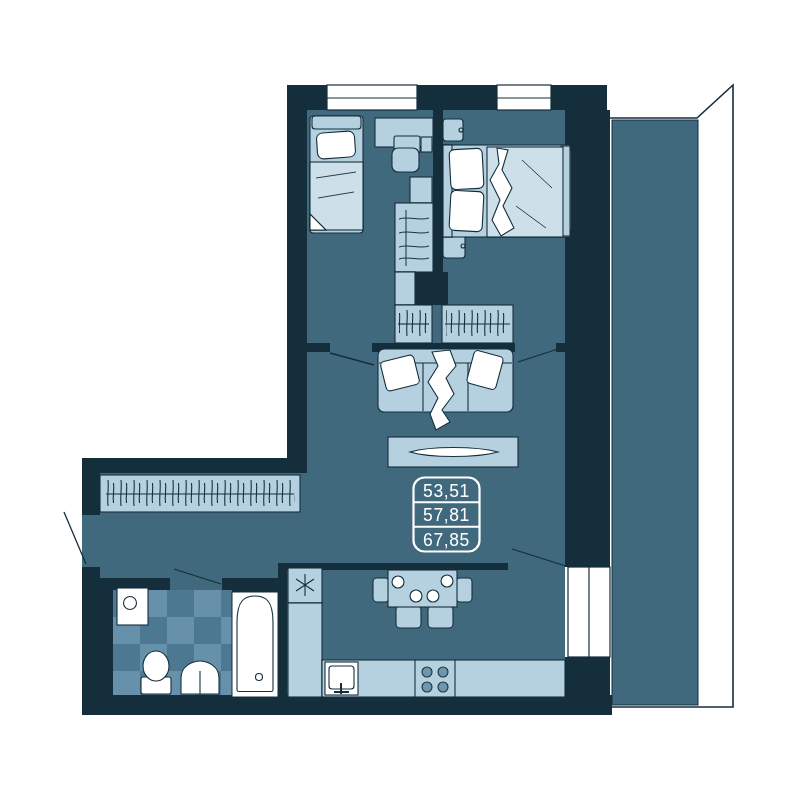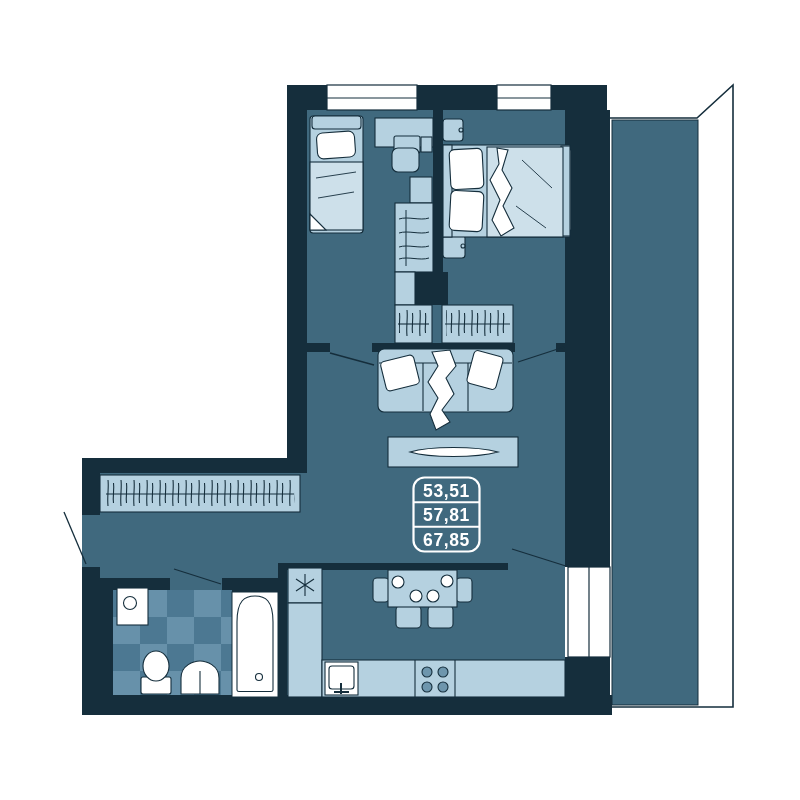--- a/index.html
+++ b/index.html
@@ -1,17 +1,17 @@
 <!DOCTYPE html>
 <html><head>
 <meta charset="utf-8">
 <style>
   html,body{margin:0;padding:0;background:#ffffff;}
   .stage{position:relative;width:800px;height:800px;background:#ffffff;overflow:hidden;
-         font-family:"Liberation Sans",sans-serif;font-weight:bold;}
+         font-family:"Liberation Sans",sans-serif;}
   svg{position:absolute;left:0;top:0;}
   .areaTxt{font-family:"Liberation Sans",sans-serif;font-size:17.5px;fill:#ffffff;letter-spacing:.6px;}
 </style>
 </head>
 <body>
 
 <div class="stage">
 <svg width="800" height="800" viewBox="0 0 800 800">
   <defs>
     <pattern id="hang" width="13" height="34" patternUnits="userSpaceOnUse">

